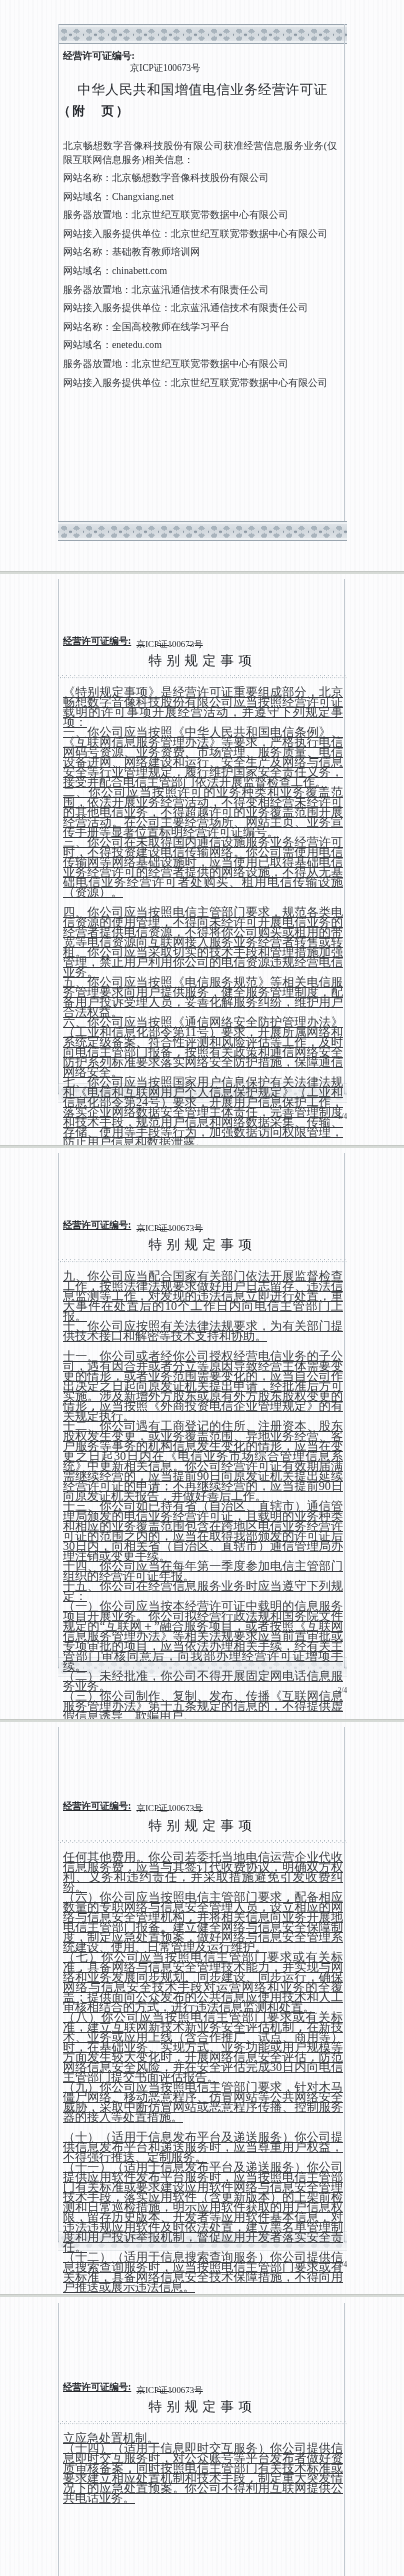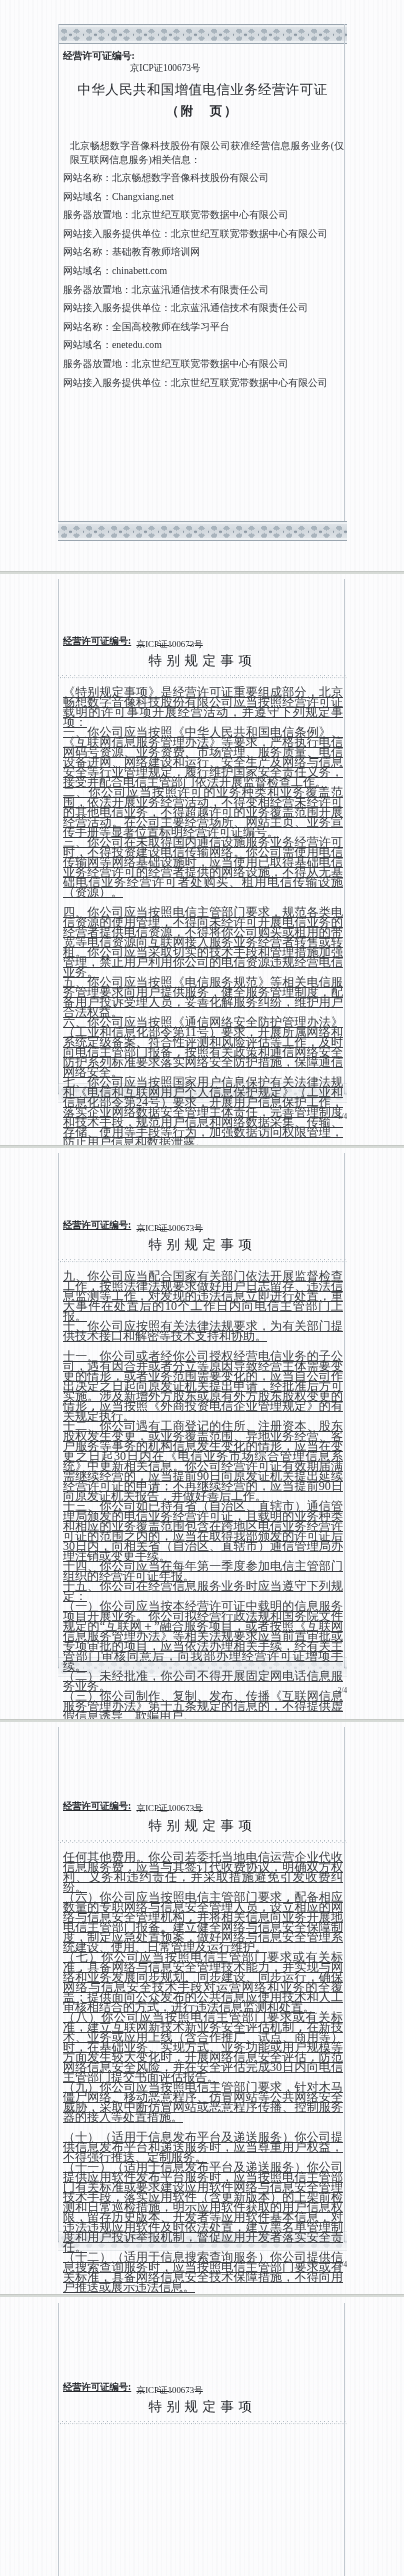--- a/index.html
+++ b/index.html
@@ -44,22 +44,22 @@
     position:absolute;left:58px;width:287px;box-sizing:border-box;
     border-left:1px solid #c2c9d0;border-right:1px solid #c2c9d0;
   }
   .frame-p1{top:24px;height:517px;}
   .frame-sp{top:5.2px;height:515px;}
 
   
   .hdr1-label{position:absolute;left:63px;top:50px;font-size:9.8px;font-weight:700;color:#26292e;}
   .hdr1-num{position:absolute;left:130px;top:62px;font-size:9.3px;color:#2b2e33;}
   .p1-title{position:absolute;left:58px;width:289px;top:81px;text-align:center;font-size:13.4px;font-weight:400;color:#26292e;letter-spacing:0.5px;}
-  .p1-sub{position:absolute;left:58px;width:289px;top:103px;text-align:center;font-size:12.4px;font-weight:700;letter-spacing:2.1px;color:#26292e;}
-  .p1-intro{position:absolute;left:70px;top:139px;width:274px;font-size:9.8px;line-height:14.4px;text-align:justify;color:#2e3136;}
+  .p1-sub{position:absolute;left:58px;width:289px;top:103px;font-size:12.4px;font-weight:700;letter-spacing:2.1px;color:#26292e;}
+  .p1-intro{position:absolute;left:63px;top:139px;width:274px;font-size:9.8px;line-height:14.4px;text-align:justify;color:#2e3136;}
   .entries{position:absolute;left:63px;top:172px;width:274px;font-size:9.8px;color:#2e3136;}
   .entry{line-height:12.4px;margin-bottom:6.2px;text-align:justify;}
 
   
   .hdr{position:absolute;left:63px;top:calc(61px + var(--off));font-size:9.3px;font-weight:700;color:#26292e;white-space:nowrap;text-decoration:underline;}
   .hdr .hdr-num{font-size:8.8px;font-weight:400;margin-left:5.2px;position:relative;top:2.6px;}
   .sp-title{position:absolute;left:58px;width:289px;top:calc(78px + var(--off));text-align:center;font-size:13.4px;font-weight:400;letter-spacing:4.6px;color:#26292e;}
   .zigzag{
     position:absolute;left:58px;width:289px;height:3.6px;top:calc(101px + var(--off));
     background:
@@ -177,15 +177,17 @@
 <div class="scan-divider"></div>
 
 <section class="scan s5">
   <div class="frame frame-sp"></div>
 
   <div class="hdr">
     <span>经营许可证编号:</span><span class="hdr-num">京ICP证100673号</span>
   </div>
   <div class="sp-title">特别规定事项</div>
   <div class="zigzag"></div>
+  <div class="sp-body">立应急处置机制。
+（十四）（适用于信息即时交互服务）你公司提供信息即时交互服务时，对公众账号等平台发布者做好资质审核备案，同时按照电信主管部门有关技术标准或要求建立相应处置机制和技术手段，制定重大突发情况下的应急处置预案。你公司不得利用互联网提供公共电话业务。</div>
 
 </section>
 
 
 </body></html>

